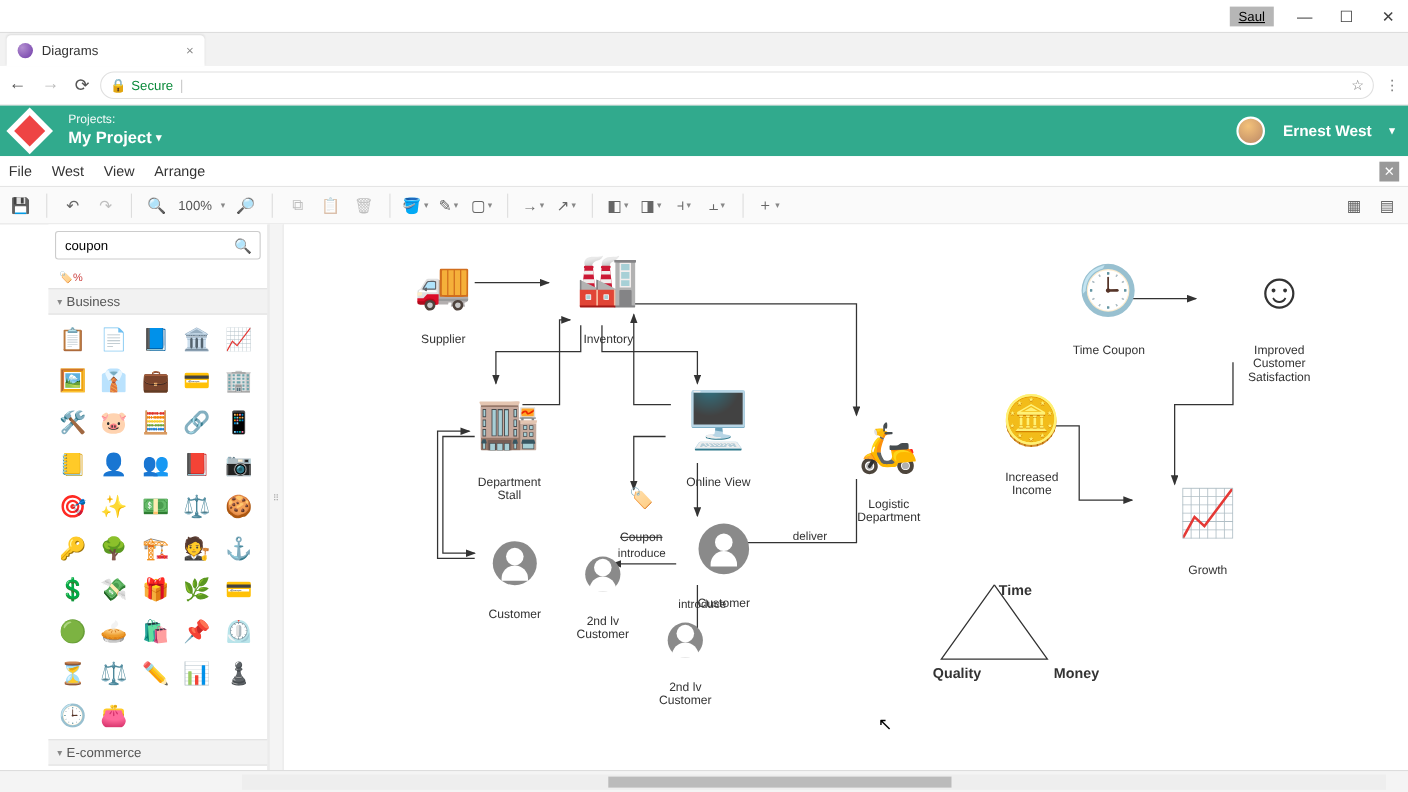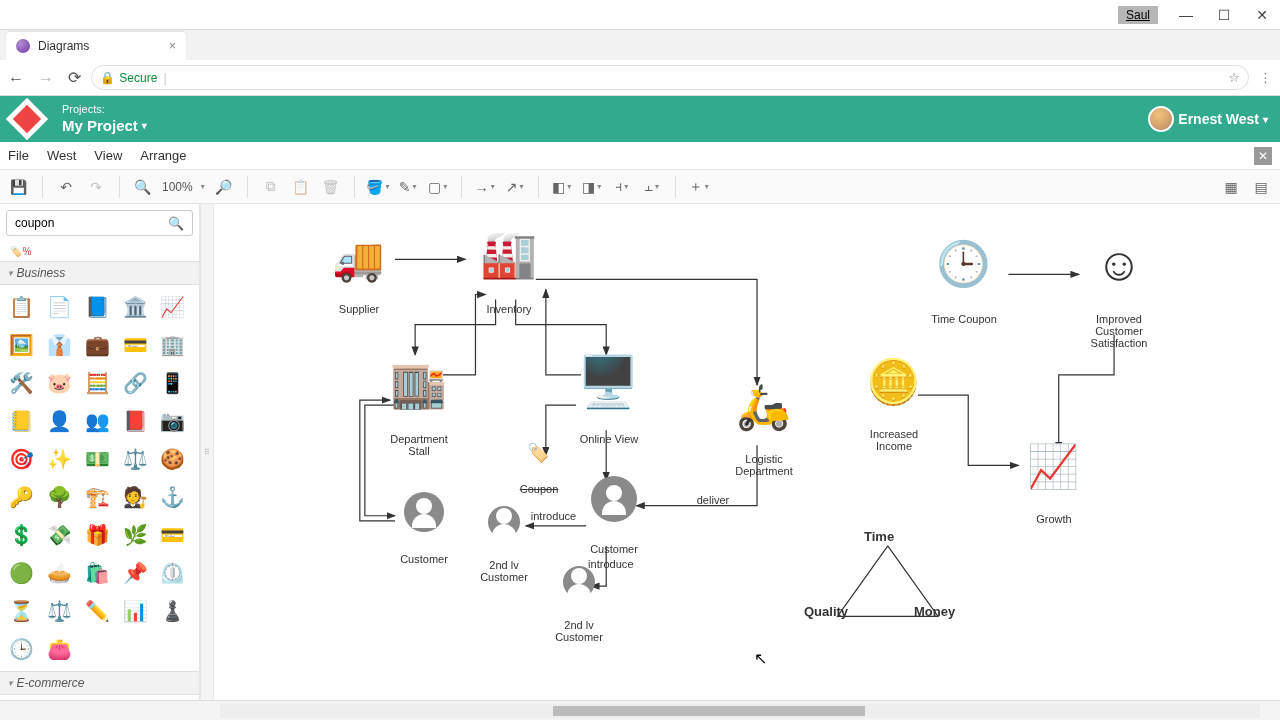--- a/index.html
+++ b/index.html
@@ -25,45 +25,45 @@
 .addr-bar .star { color:#777; }
 
 
 .app-header { height: 46px; background: #31aa8d; color: #fff; display: flex; align-items: center; padding: 0 12px; }
 .app-header .logo { width: 30px; height: 30px; background: #fff; transform: rotate(45deg); display: flex; align-items:center; justify-content:center; margin-right: 20px;}
 .app-header .logo::after{content:""; width:20px;height:20px;background:#e44;}
 .app-header .proj-block { line-height: 1.2; }
 .app-header .proj-label { font-size: 11px; opacity: .95; }
 .app-header .proj-name { font-size: 15px; font-weight: bold; display:flex; align-items:center; gap:4px;}
 .app-header .spacer { flex: 1; }
-.app-header .user-block { display:flex; align-items:center; gap:4px; font-size:14px; font-weight:bold;}
+.app-header .user-block { display:flex; align-items:center; gap:16px; font-size:14px; font-weight:bold;}
 .app-header .avatar { width: 26px; height: 26px; border-radius: 50%; background: radial-gradient(circle at 40% 30%, #f4c27a, #b86); border:2px solid #fff;}
 
 
 .menu-bar { height: 28px; border-bottom: 1px solid #e5e5e5; display: flex; align-items: center; padding: 0 8px; gap: 18px; font-size: 13px; background:#fff;}
 .menu-bar .close-panel { margin-left:auto; width:18px;height:18px; background:#999; color:#fff; text-align:center; line-height:18px; font-size:12px;}
 
 
 .toolbar { height: 34px; border-bottom: 1px solid #e5e5e5; display: flex; align-items: center; padding: 0 8px; gap: 8px; background:#fafafa; color:#666;}
 .toolbar .sep { width: 1px; height: 22px; background: #ddd; margin: 0 4px; }
 .tbtn { width: 22px; height: 22px; display: inline-flex; align-items:center; justify-content:center; font-size: 14px; color:#666;}
 .tbtn.dropdown::after{content:"▾"; font-size:8px; margin-left:2px; color:#888;}
 .zoom-label { font-size:12px; color:#555;}
 
 
-.main { display: flex; height: calc(720px - 30px - 30px - 36px - 46px - 28px - 34px - 20px); }
+.main { display: flex; height: calc(720px - 30px - 30px - 36px - 46px - 28px - 34px - 20px); padding-left: 44px; }
 
 
 .sidebar { width: 200px; border-right: 1px solid #e5e5e5; display: flex; flex-direction: column; background:#fff;}
 .side-search { padding: 6px; }
 .side-search input { width: 100%; padding: 5px 24px 5px 8px; border: 1px solid #ccc; border-radius: 3px; font-size: 12px; }
 .side-search .wrap{position:relative;}
 .side-search .mag{position:absolute; right:8px; top:6px; color:#888;}
 .tag-row { padding: 4px 10px; font-size: 10px; color:#c44;}
-.cat-header { background: #f2f2f2; border: 1px solid #e0e0e0; border-left: none; border-right: none; padding: 4px 8px; font-size: 12px; color:#555; display:flex; align-items:center;font-style:italic;}
+.cat-header { background: #f2f2f2; border: 1px solid #e0e0e0; border-left: none; border-right: none; padding: 4px 8px; font-size: 12px; color:#555; display:flex; align-items:center;}
 .cat-header::before { content:"▾"; font-size:9px; margin-right:4px; color:#888;}
 .shape-grid { display: grid; grid-template-columns: repeat(5, 1fr); gap: 10px 6px; padding: 8px; overflow:auto;}
 .shape-cell { width: 28px; height: 28px; display: inline-flex; align-items:center; justify-content:center; font-size: 20px;}
 
 
 .splitter { width: 14px; background: #f4f4f4; border-left:1px solid #e5e5e5; border-right:1px solid #e5e5e5; display:flex; align-items:center; justify-content:center; font-size:8px;color:#aaa;}
 
 
 .canvas-wrap { flex: 1; overflow: hidden; position: relative; background: #fff; }
 .canvas { position: absolute; inset:0; }

